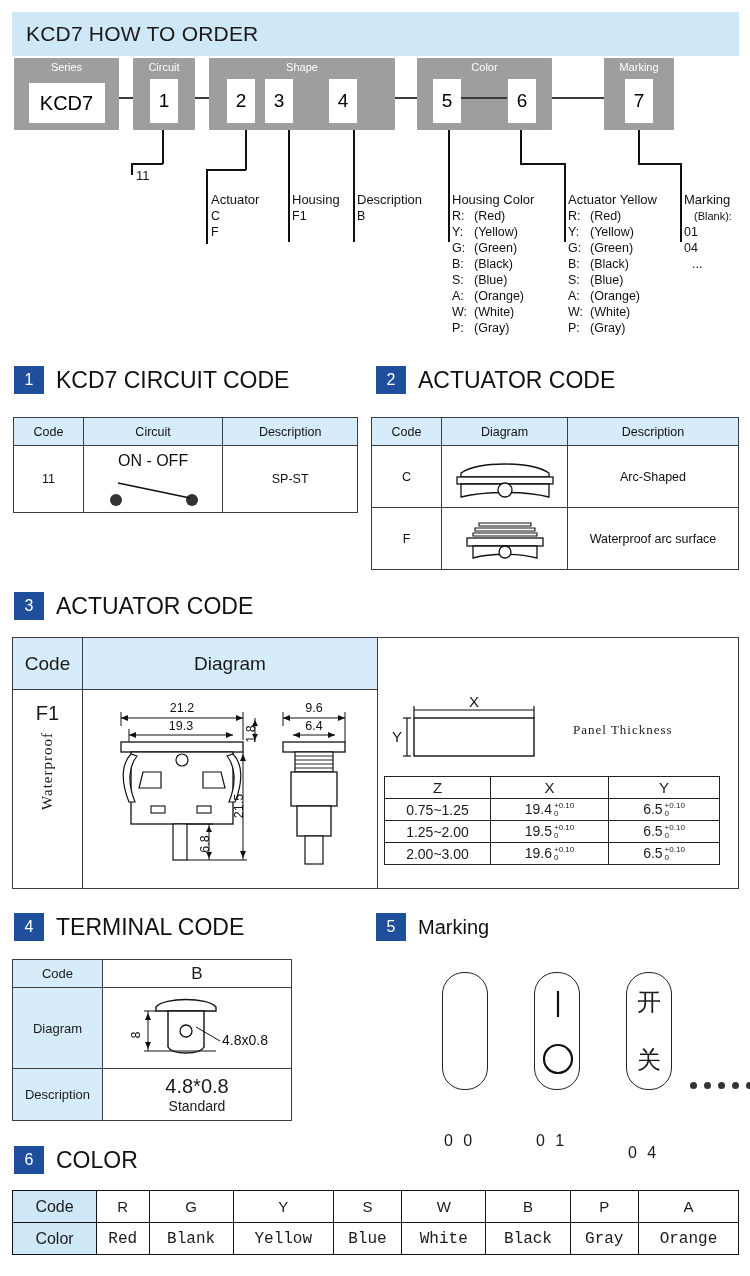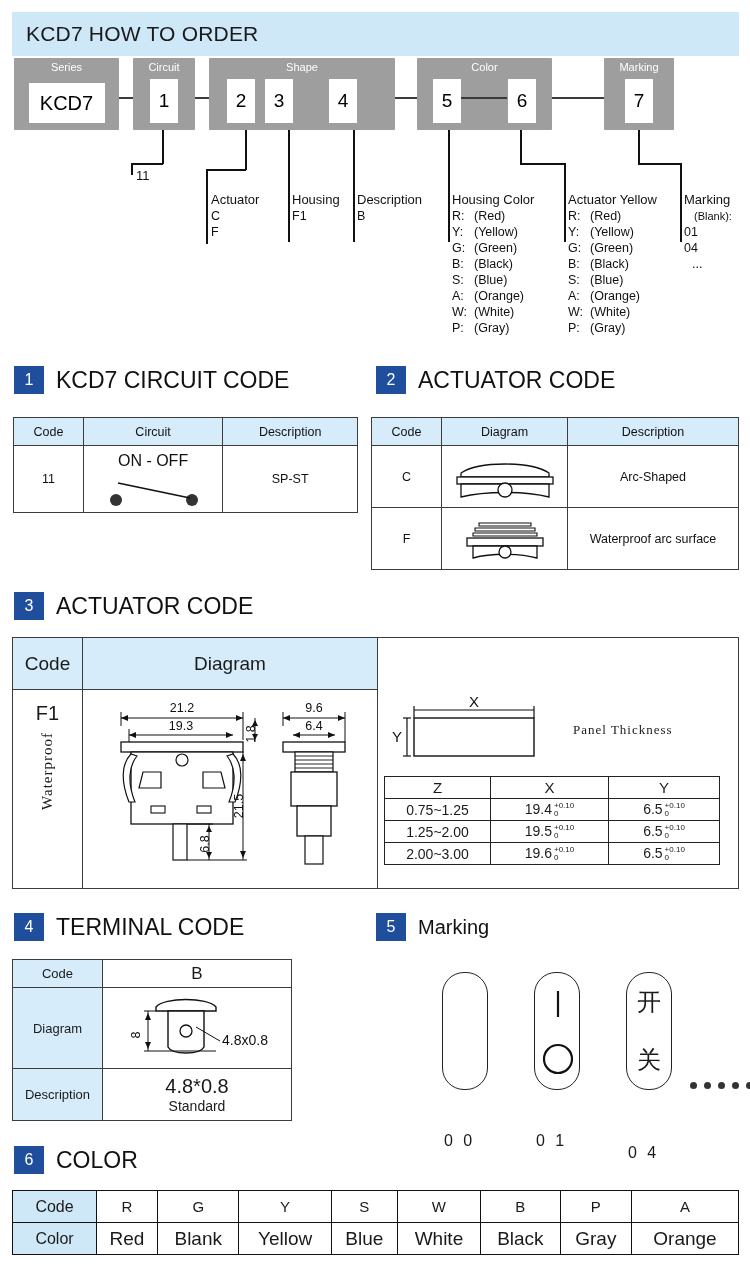--- a/index.html
+++ b/index.html
@@ -118,21 +118,21 @@
   .mk-cap { position:absolute; font-size:16px; letter-spacing:3px;margin-top:32px; }
   .mk-dots { position:absolute; display:flex; gap:7px; align-items:center; }
   .mk-dots i { width:7px; height:7px; background:#333; border-radius:50%; display:block; }
 
   
   .color-tbl { position:absolute; left:12px; top:1190px; width:727px;
                border-collapse:collapse; background:#fff; }
   .color-tbl td { border:1.4px solid #111; text-align:center; height:32px;
                   font-size:15px; }
   .color-tbl td.lab { background:#cfe8f7; font-size:16px; width:84px; }
-  .color-tbl td.val { font-size:19px; }
+  .color-tbl td.val { font-size:16px;font-family:Liberation Mono, monospace; }
 
   svg { display:block; }
   .dim-txt { font-size:12.5px; font-family:"Liberation Sans", sans-serif; fill:#111; }
 </style>
 </head>
 <body>
 
 <div class="page">
 
   <div class="header-band">

